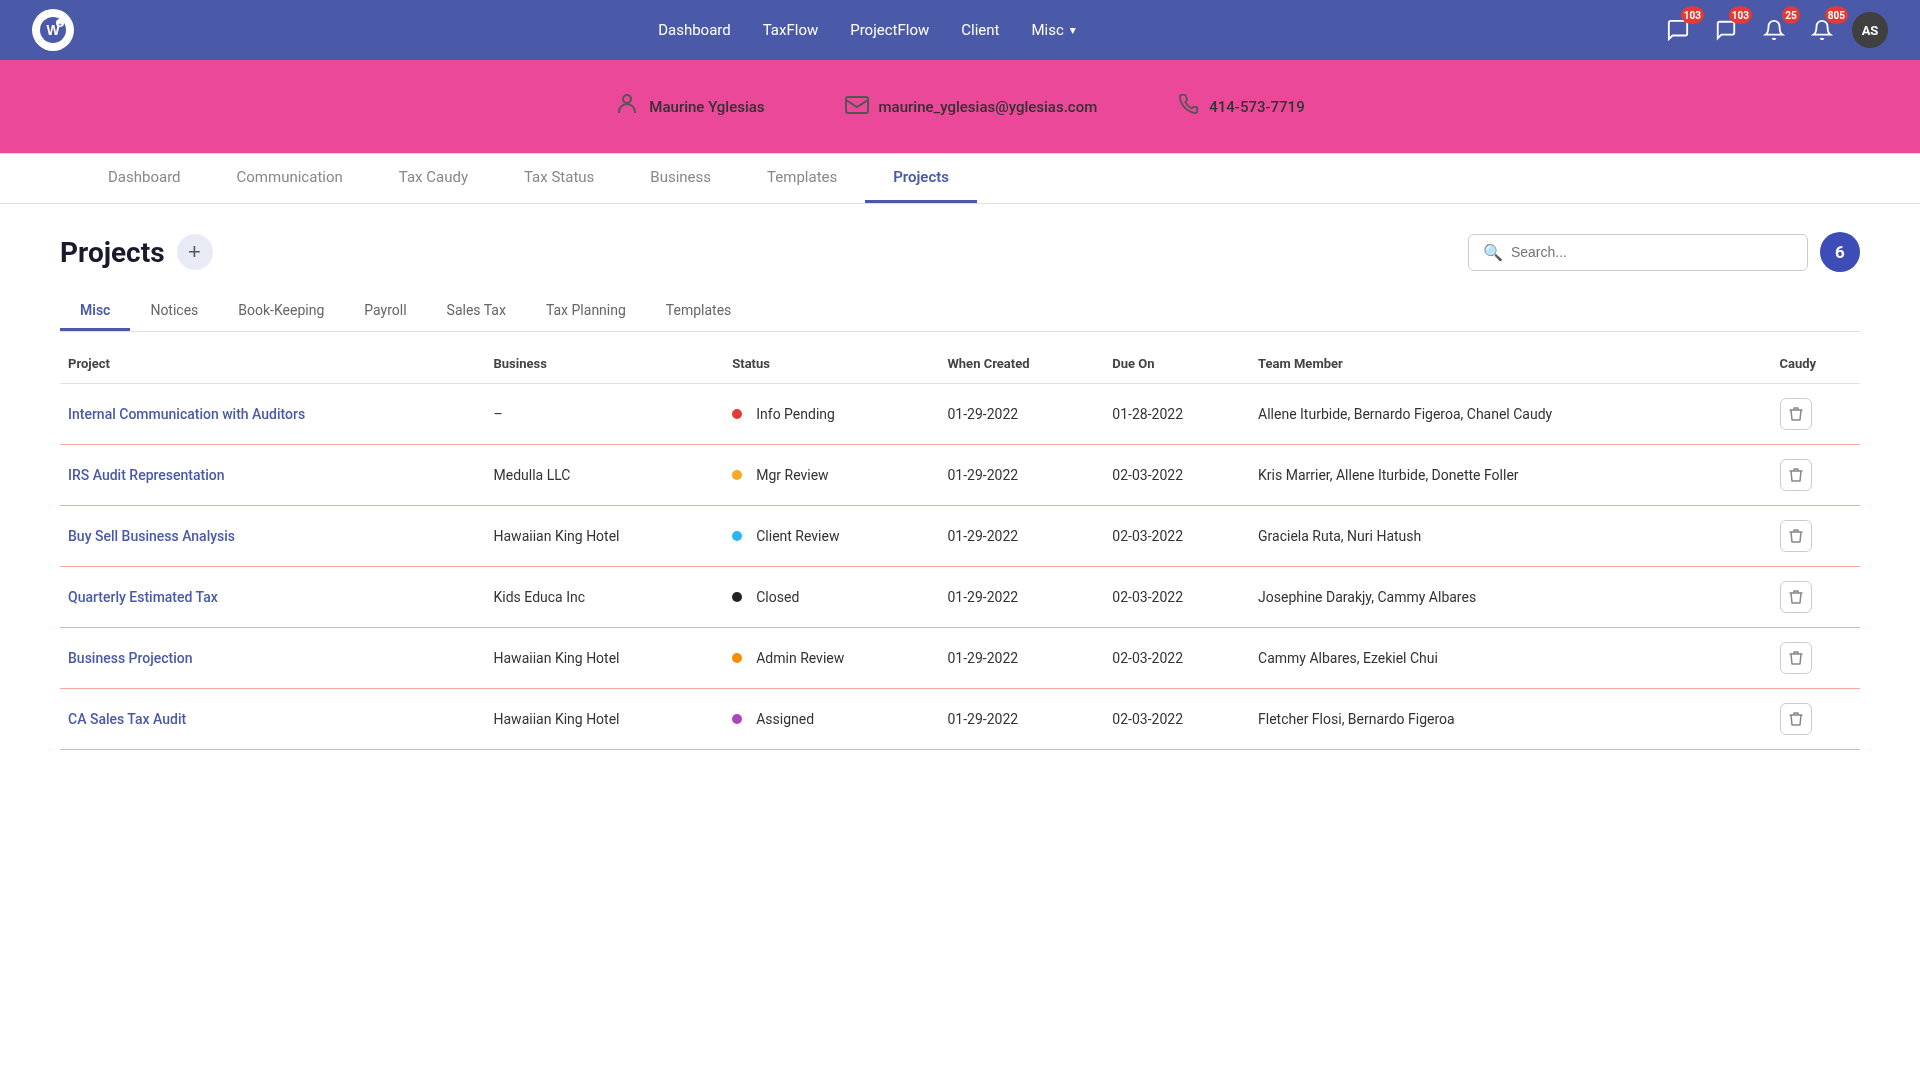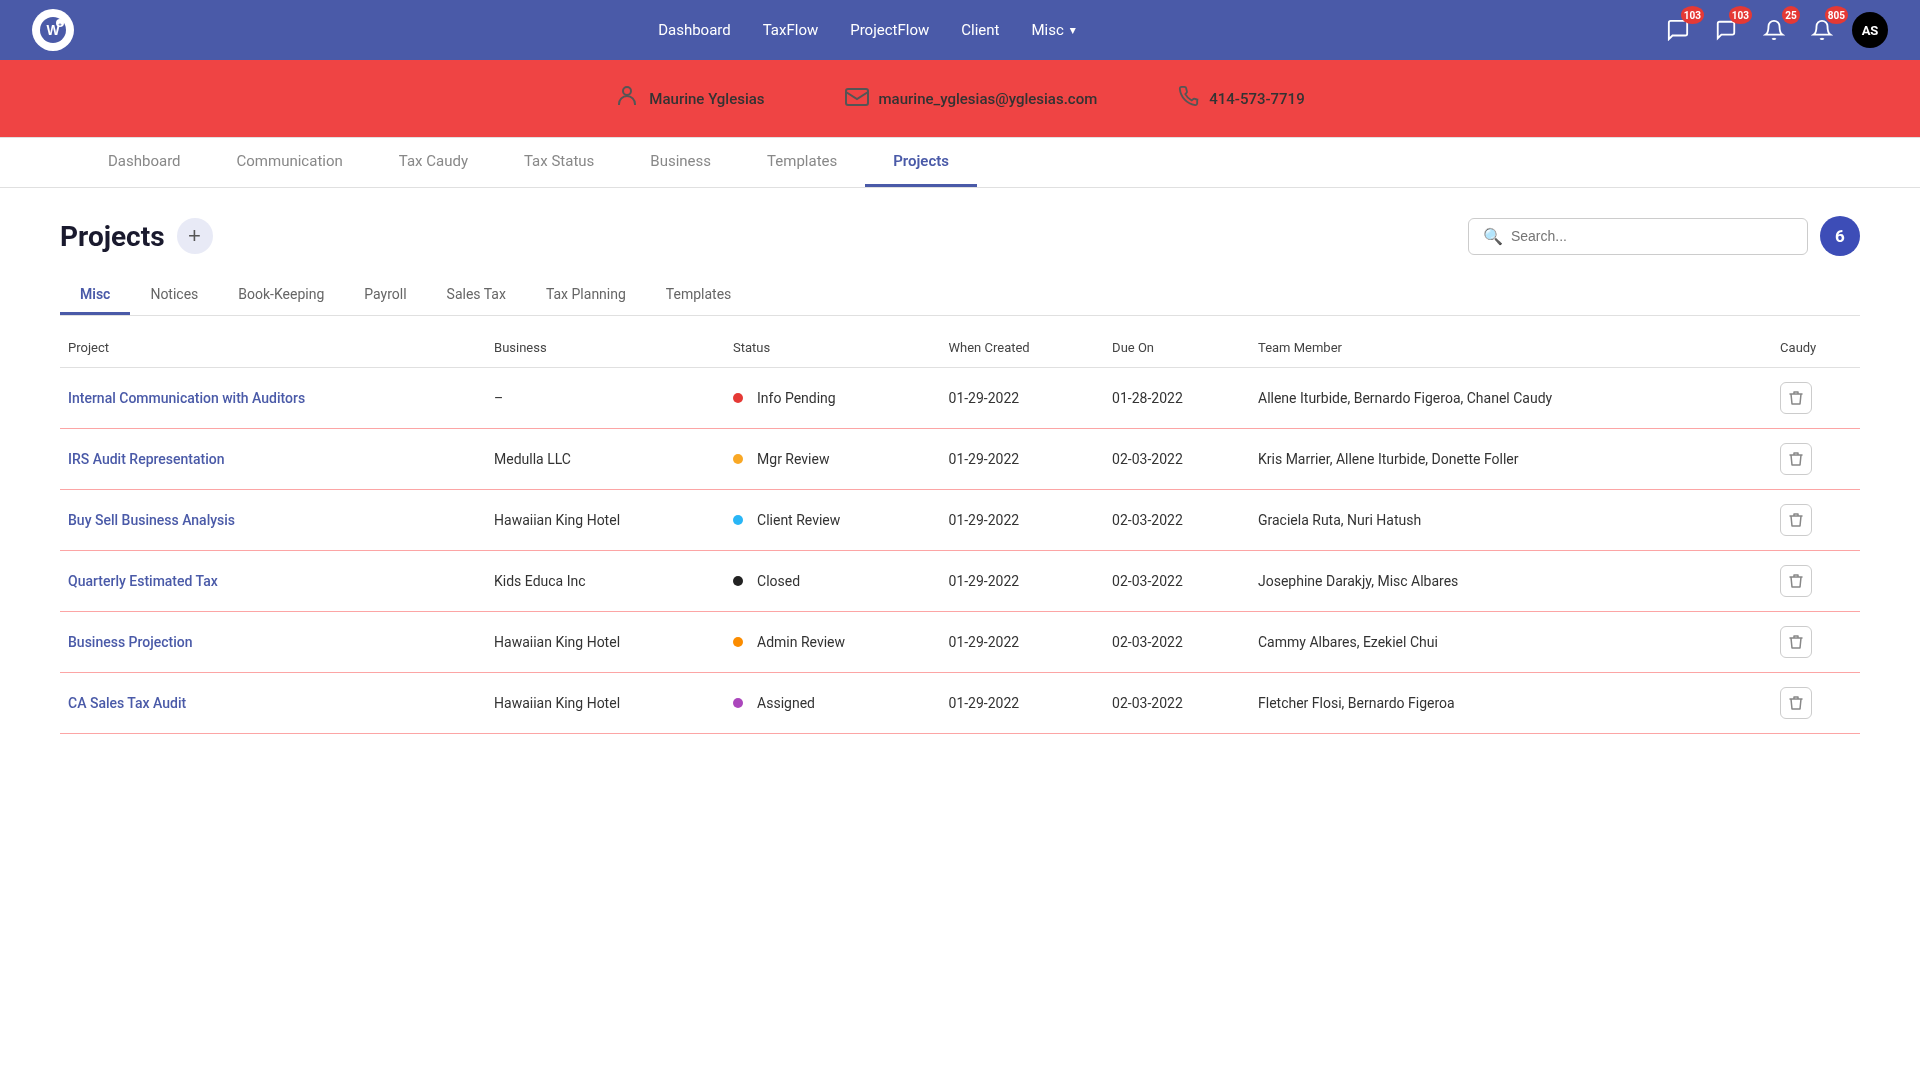--- a/index.html
+++ b/index.html
@@ -82,39 +82,39 @@
       min-width: 18px;
       height: 18px;
       display: flex;
       align-items: center;
       justify-content: center;
       padding: 0 3px;
     }
     .avatar-circle {
       width: 36px;
       height: 36px;
-      background: #000000;
+      background: #404040;
       border-radius: 50%;
       display: flex;
       align-items: center;
       justify-content: center;
       color: white;
       font-size: 13px;
       font-weight: bold;
       cursor: pointer;
     }
 
     
     .client-bar {
-      background: #ef4444;
+      background: #ec4899;
       display: flex;
       align-items: center;
       justify-content: center;
       gap: 80px;
-      padding: 24px 32px;
+      padding: 32px 32px;
       border-bottom: 1px solid #e0e0e0;
     }
     .client-info-item {
       display: flex;
       align-items: center;
       gap: 10px;
     }
     .client-info-icon {
       font-size: 20px;
       color: #555;
@@ -242,21 +242,21 @@
 
     
     .projects-table {
       width: 100%;
       border-collapse: collapse;
     }
     .projects-table th {
       text-align: left;
       padding: 12px 8px;
       font-size: 13px;
-      font-weight: 400;
+      font-weight: 700;
       color: #444;
       border-bottom: 1px solid #e0e0e0;
     }
     .projects-table td {
       padding: 14px 8px;
       font-size: 14px;
       color: #333;
       border-bottom: 1px solid #fca5a5;
     }
     .project-link {
@@ -503,21 +503,21 @@
     </td>
     <td>Kids Educa Inc</td>
     <td>
       <div class="status-cell">
         <span class="status-dot" style="background:#222"></span>
         <span>Closed</span>
       </div>
     </td>
     <td>01-29-2022</td>
     <td>02-03-2022</td>
-    <td>Josephine Darakjy, Misc Albares</td>
+    <td>Josephine Darakjy, Cammy Albares</td>
     <td>
       <button class="delete-btn">
         <svg width="14" height="16" fill="none" viewBox="0 0 14 16">
                 <path d="M1 4h12M5 4V2h4v2M2 4l1 10h8l1-10" stroke="#888" stroke-width="1.5" stroke-linecap="round" stroke-linejoin="round"></path>
               </svg>
       </button>
     </td>
   </tr>
         <tr>
     <td>

